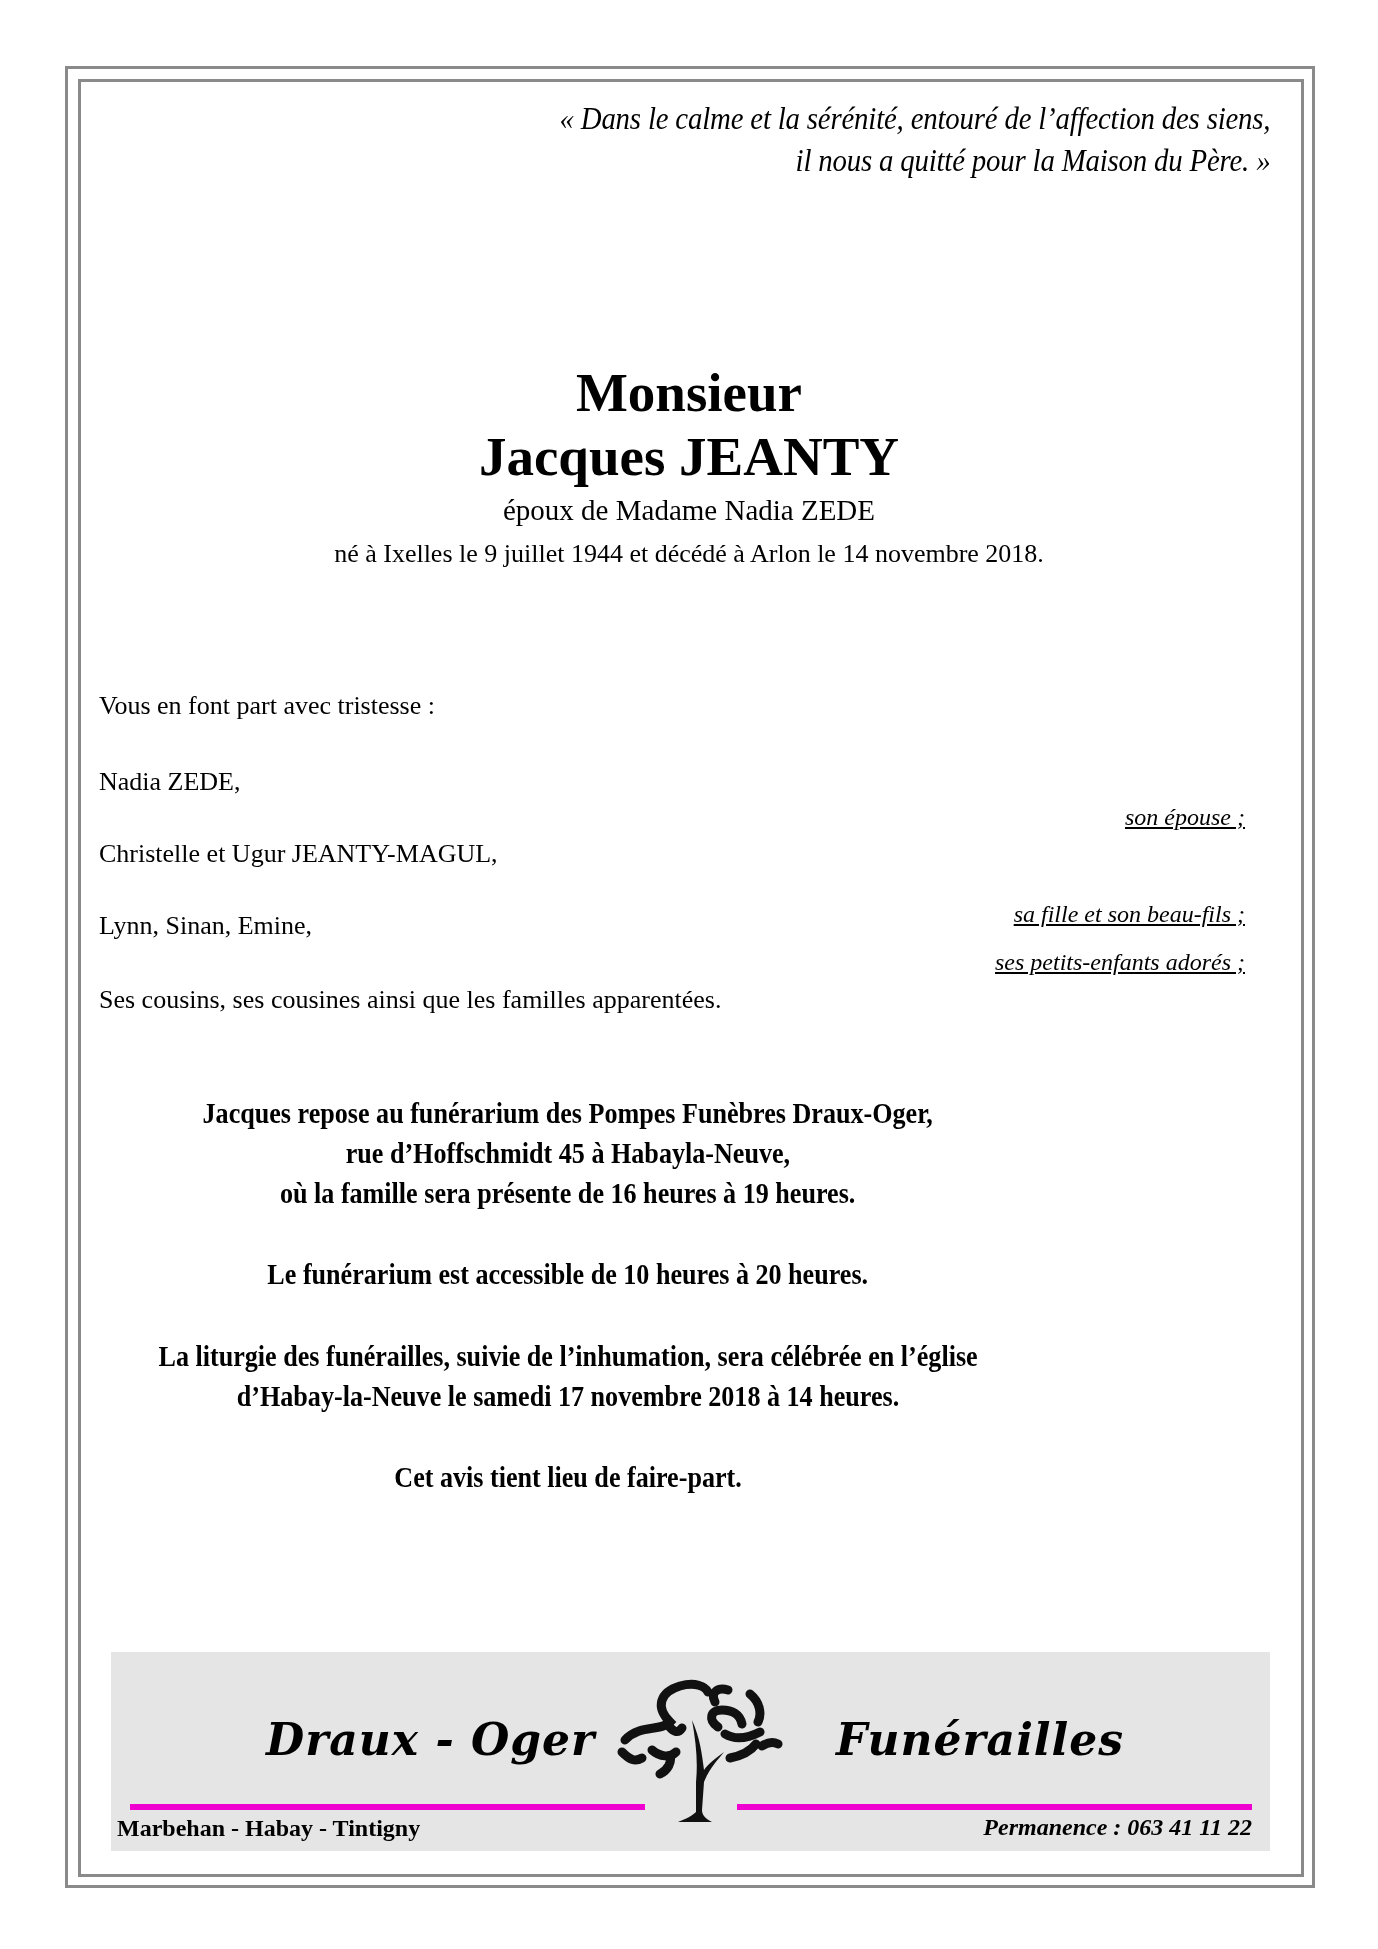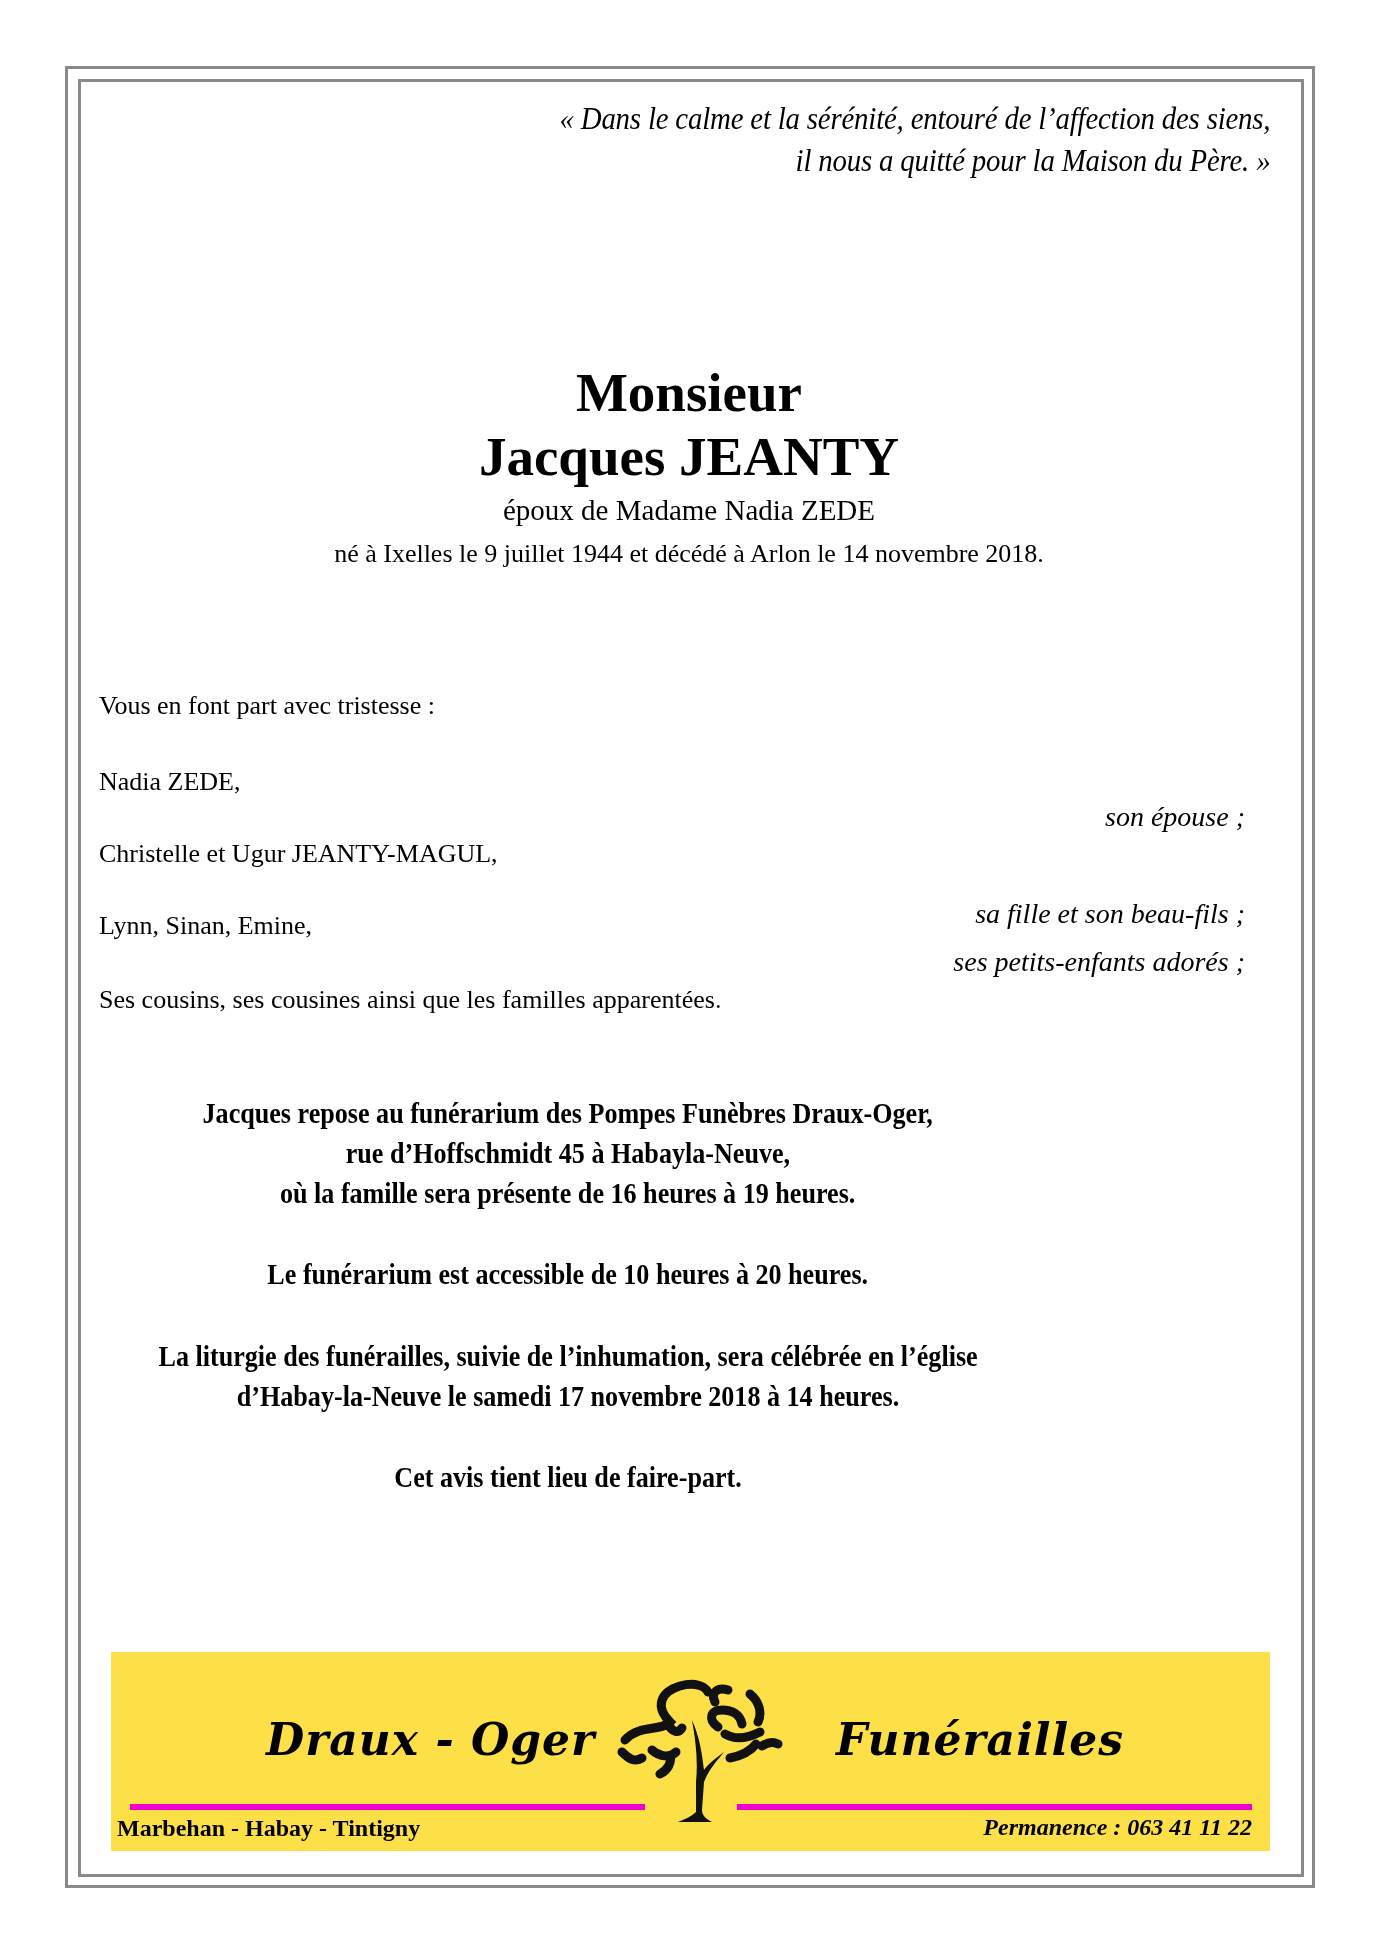--- a/index.html
+++ b/index.html
@@ -14,21 +14,21 @@
            font-style: italic; font-size: 31px; line-height: 42px; letter-spacing: -0.2px; }
   .quote div { transform: scaleX(0.93); transform-origin: right center; }
 
   .heading { position: absolute; left: 0; width: 1378px; text-align: center; }
   .title-1 { top: 362px; font-size: 55px; font-weight: bold; line-height: 62px; }
   .title-2 { top: 426px; font-size: 55px; font-weight: bold; line-height: 62px; }
   .spouse  { top: 493px; font-size: 29px; line-height: 34px; }
   .dates   { top: 538px; font-size: 26px; line-height: 32px; }
 
   .left-text { position: absolute; left: 99px; font-size: 26px; line-height: 32px; white-space: nowrap; }
-  .right-text { position: absolute; right: 133px; font-size: 28px; line-height: 32px; font-style: italic; white-space: nowrap; }
+  .right-text { position: absolute; right: 133px; font-size: 24px; line-height: 32px; font-style: italic; white-space: nowrap; text-decoration: underline; }
 
   .bold-line { position: absolute; left: 0; width: 1136px; text-align: center;
                font-weight: bold; font-size: 29px; line-height: 40px; white-space: nowrap; }
   .bold-line span { display: inline-block; transform: scaleX(0.9); }
 
   .banner { position: absolute; left: 111px; top: 1652px; width: 1159px; height: 199px; background: #d9d9d9; }
   .brand-left, .brand-right { position: absolute; top: 60px; font-family: "DejaVu Serif", "Liberation Serif", serif;
                font-style: italic; font-weight: bold; font-size: 44px; line-height: 56px; letter-spacing: 1px; }
   .brand-left { left: 155px; }
   .brand-right { left: 725px; }
@@ -65,21 +65,21 @@
 <div class="left-text" style="top:984px">Ses cousins, ses cousines ainsi que les familles apparentées.</div>
 
 <div class="bold-line" style="top:1093px"><span>Jacques repose au funérarium des Pompes Funèbres Draux-Oger,</span></div>
 <div class="bold-line" style="top:1133px"><span>rue d’Hoffschmidt 45 à Habayla-Neuve,</span></div>
 <div class="bold-line" style="top:1173px"><span>où la famille sera présente de 16 heures à 19 heures.</span></div>
 <div class="bold-line" style="top:1254px"><span>Le funérarium est accessible de 10 heures à 20 heures.</span></div>
 <div class="bold-line" style="top:1336px"><span>La liturgie des funérailles, suivie de l’inhumation, sera célébrée en l’église</span></div>
 <div class="bold-line" style="top:1376px"><span>d’Habay-la-Neuve le samedi 17 novembre 2018 à 14 heures.</span></div>
 <div class="bold-line" style="top:1457px"><span>Cet avis tient lieu de faire-part.</span></div>
 
-<div class="banner" style="background: #fde047;">
+<div class="banner" style="background: #e5e5e5;">
   <div class="brand-left">Draux - Oger</div>
   <div class="brand-right">Funérailles</div>
   <div class="pink-line pink-left" style="background: rgb(240, 0, 208);"></div>
   <div class="pink-line pink-right" style="background: rgb(240, 0, 208);"></div>
   <div class="towns">Marbehan - Habay - Tintigny</div>
   <div class="phone">Permanence : 063 41 11 22</div>
   <svg class="tree" viewBox="0 0 185 175">
     <g fill="none" stroke="#111" stroke-linecap="round" stroke-width="9">
       <path d="M25 78 C40 62, 60 70, 70 60 C55 45, 60 30, 80 24 C95 20, 105 24, 108 30"></path>
       <path d="M68 62 C72 70, 78 72, 82 66"></path>

